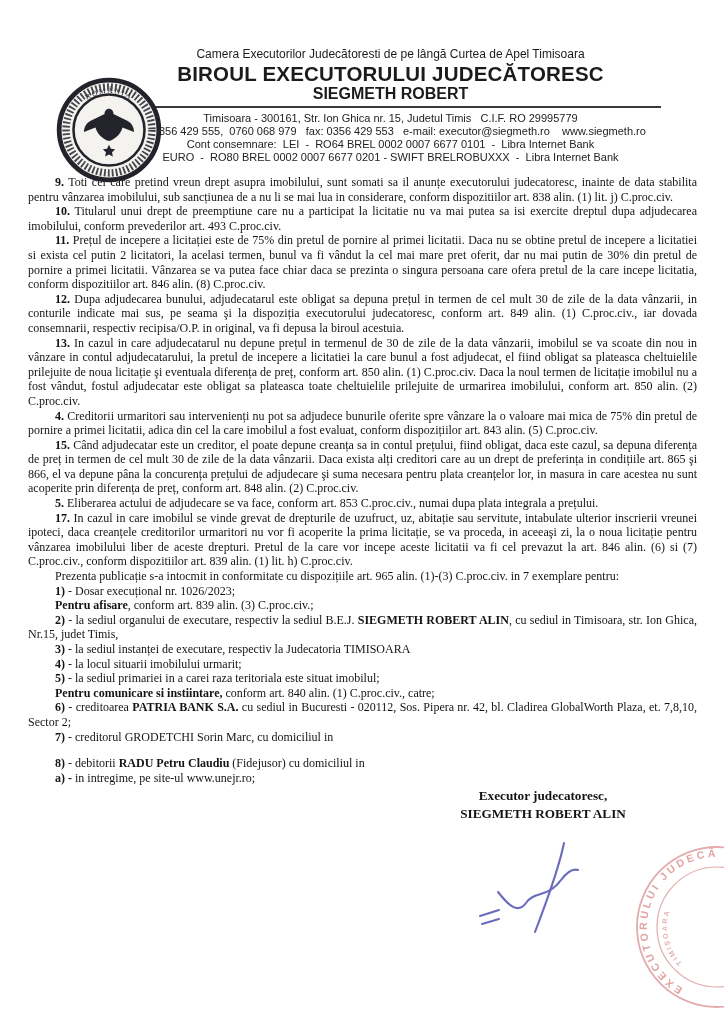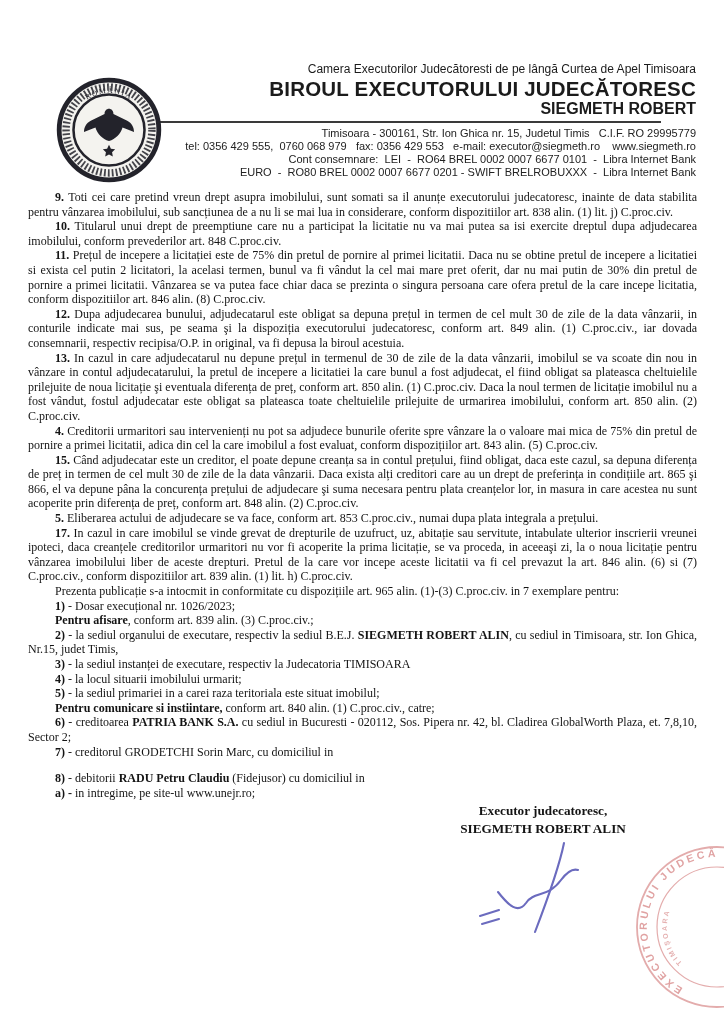--- a/index.html
+++ b/index.html
@@ -4,21 +4,21 @@
 <style>
   html,body{margin:0;padding:0;background:#888;}
   .page{
     position:relative;width:724px;height:1024px;margin:0 auto;
     background:#ffffff;overflow:hidden;color:#141414;
     font-family:"Liberation Serif","DejaVu Serif",serif;
   }
   
   .seal{position:absolute;left:56px;top:76px;width:106px;height:108px;}
   .letterhead{
-    padding:62px 28px 0 85px;text-align:right;color:#1b1b1b;
+    padding:47px 28px 0 85px;text-align:center;color:#1b1b1b;
     font-family:"Liberation Sans","DejaVu Sans",sans-serif;
   }
   .chamber{font-size:12px;line-height:15px;}
   .office{font-size:20.5px;font-weight:bold;line-height:23px;letter-spacing:.2px;}
   .executor{font-size:16px;font-weight:bold;line-height:18px;}
   .rule{width:540px;margin:3px auto 4px auto;border-top:2px solid #3a3a3a;}
   .contact{font-size:11px;line-height:13px;color:#222;}
   
   .doc-body{margin:11px 27px 0 28px;font-size:12px;line-height:14.6px;text-align:justify;}
   .para{margin:0;text-indent:27px;}
@@ -61,21 +61,21 @@
     <div class="executor">SIEGMETH ROBERT</div>
     <div class="rule"></div>
     <div class="contact">Timisoara - 300161, Str. Ion Ghica nr. 15, Judetul Timis&nbsp;&nbsp;&nbsp;C.I.F. RO 29995779</div>
     <div class="contact">tel: 0356 429 555,&nbsp; 0760 068 979&nbsp;&nbsp; fax: 0356 429 553&nbsp;&nbsp; e-mail: executor@siegmeth.ro&nbsp;&nbsp;&nbsp; www.siegmeth.ro</div>
     <div class="contact">Cont consemnare:&nbsp; LEI&nbsp; -&nbsp; RO64 BREL 0002 0007 6677 0101&nbsp; -&nbsp; Libra Internet Bank</div>
     <div class="contact">EURO&nbsp; -&nbsp; RO80 BREL 0002 0007 6677 0201 - SWIFT BRELROBUXXX&nbsp; -&nbsp; Libra Internet Bank</div>
   </div>
 
   <div class="doc-body">
       <p class="para"><span class="bold">9.</span><span> Toti cei care pretind vreun drept asupra imobilului, sunt somati sa il anunțe executorului judecatoresc, inainte de data stabilita pentru vânzarea imobilului, sub sancțiunea de a nu li se mai lua in considerare, conform dispozitiilor art. 838 alin. (1) lit. j) C.proc.civ.</span></p>
-      <p class="para"><span class="bold">10.</span><span> Titularul unui drept de preemptiune care nu a participat la licitatie nu va mai putea sa isi exercite dreptul dupa adjudecarea imobilului, conform prevederilor art. 848 C.proc.civ.</span></p>
+      <p class="para"><span class="bold">10.</span><span> Titularul unui drept de preemptiune care nu a participat la licitatie nu va mai putea sa isi exercite dreptul dupa adjudecarea imobilului, conform prevederilor art. 493 C.proc.civ.</span></p>
       <p class="para"><span class="bold">11.</span><span> Prețul de incepere a licitației este de 75% din pretul de pornire al primei licitatii. Daca nu se obtine pretul de incepere a licitatiei si exista cel putin 2 licitatori, la acelasi termen, bunul va fi vândut la cel mai mare pret oferit, dar nu mai putin de 30% din pretul de pornire a primei licitatii. Vânzarea se va putea face chiar daca se prezinta o singura persoana care ofera pretul de la care incepe licitatia, conform dispozitiilor art. 846 alin. (8) C.proc.civ.</span></p>
       <p class="para"><span class="bold">12.</span><span> Dupa adjudecarea bunului, adjudecatarul este obligat sa depuna prețul in termen de cel mult 30 de zile de la data vânzarii, in conturile indicate mai sus, pe seama şi la dispoziția executorului judecatoresc, conform art. 849 alin. (1) C.proc.civ., iar dovada consemnarii, respectiv recipisa/O.P. in original, va fi depusa la biroul acestuia.</span></p>
       <p class="para"><span class="bold">13.</span><span> In cazul in care adjudecatarul nu depune prețul in termenul de 30 de zile de la data vânzarii, imobilul se va scoate din nou in vânzare in contul adjudecatarului, la pretul de incepere a licitatiei la care bunul a fost adjudecat, el fiind obligat sa plateasca cheltuielile prilejuite de noua licitație şi eventuala diferența de preț, conform art. 850 alin. (1) C.proc.civ. Daca la noul termen de licitație imobilul nu a fost vândut, fostul adjudecatar este obligat sa plateasca toate cheltuielile prilejuite de urmarirea imobilului, conform art. 850 alin. (2) C.proc.civ.</span></p>
       <p class="para"><span class="bold">4.</span><span> Creditorii urmaritori sau intervenienți nu pot sa adjudece bunurile oferite spre vânzare la o valoare mai mica de 75% din pretul de pornire a primei licitatii, adica din cel la care imobilul a fost evaluat, conform dispozițiilor art. 843 alin. (5) C.proc.civ.</span></p>
       <p class="para"><span class="bold">15.</span><span> Când adjudecatar este un creditor, el poate depune creanța sa in contul prețului, fiind obligat, daca este cazul, sa depuna diferența de preț in termen de cel mult 30 de zile de la data vânzarii. Daca exista alți creditori care au un drept de preferința in condițiile art. 865 şi 866, el va depune pâna la concurența prețului de adjudecare şi suma necesara pentru plata creanțelor lor, in masura in care acestea nu sunt acoperite prin diferența de preț, conform art. 848 alin. (2) C.proc.civ.</span></p>
       <p class="para"><span class="bold">5.</span><span> Eliberarea actului de adjudecare se va face, conform art. 853 C.proc.civ., numai dupa plata integrala a prețului.</span></p>
       <p class="para"><span class="bold">17.</span><span> In cazul in care imobilul se vinde grevat de drepturile de uzufruct, uz, abitație sau servitute, intabulate ulterior inscrierii vreunei ipoteci, daca creanțele creditorilor urmaritori nu vor fi acoperite la prima licitație, se va proceda, in aceeaşi zi, la o noua licitație pentru vânzarea imobilului liber de aceste drepturi. Pretul de la care vor incepe aceste licitatii va fi cel prevazut la art. 846 alin. (6) si (7) C.proc.civ., conform dispozitiilor art. 839 alin. (1) lit. h) C.proc.civ.</span></p>
       <p class="para"><span>Prezenta publicație s-a intocmit in conformitate cu dispozițiile art. 965 alin. (1)-(3) C.proc.civ. in 7 exemplare pentru:</span></p>
       <p class="para"><span class="bold">1)</span><span> - Dosar execuțional nr. 1026/2023;</span></p>
       <p class="para"><span class="bold">Pentru afisare</span><span>, conform art. 839 alin. (3) C.proc.civ.;</span></p>

